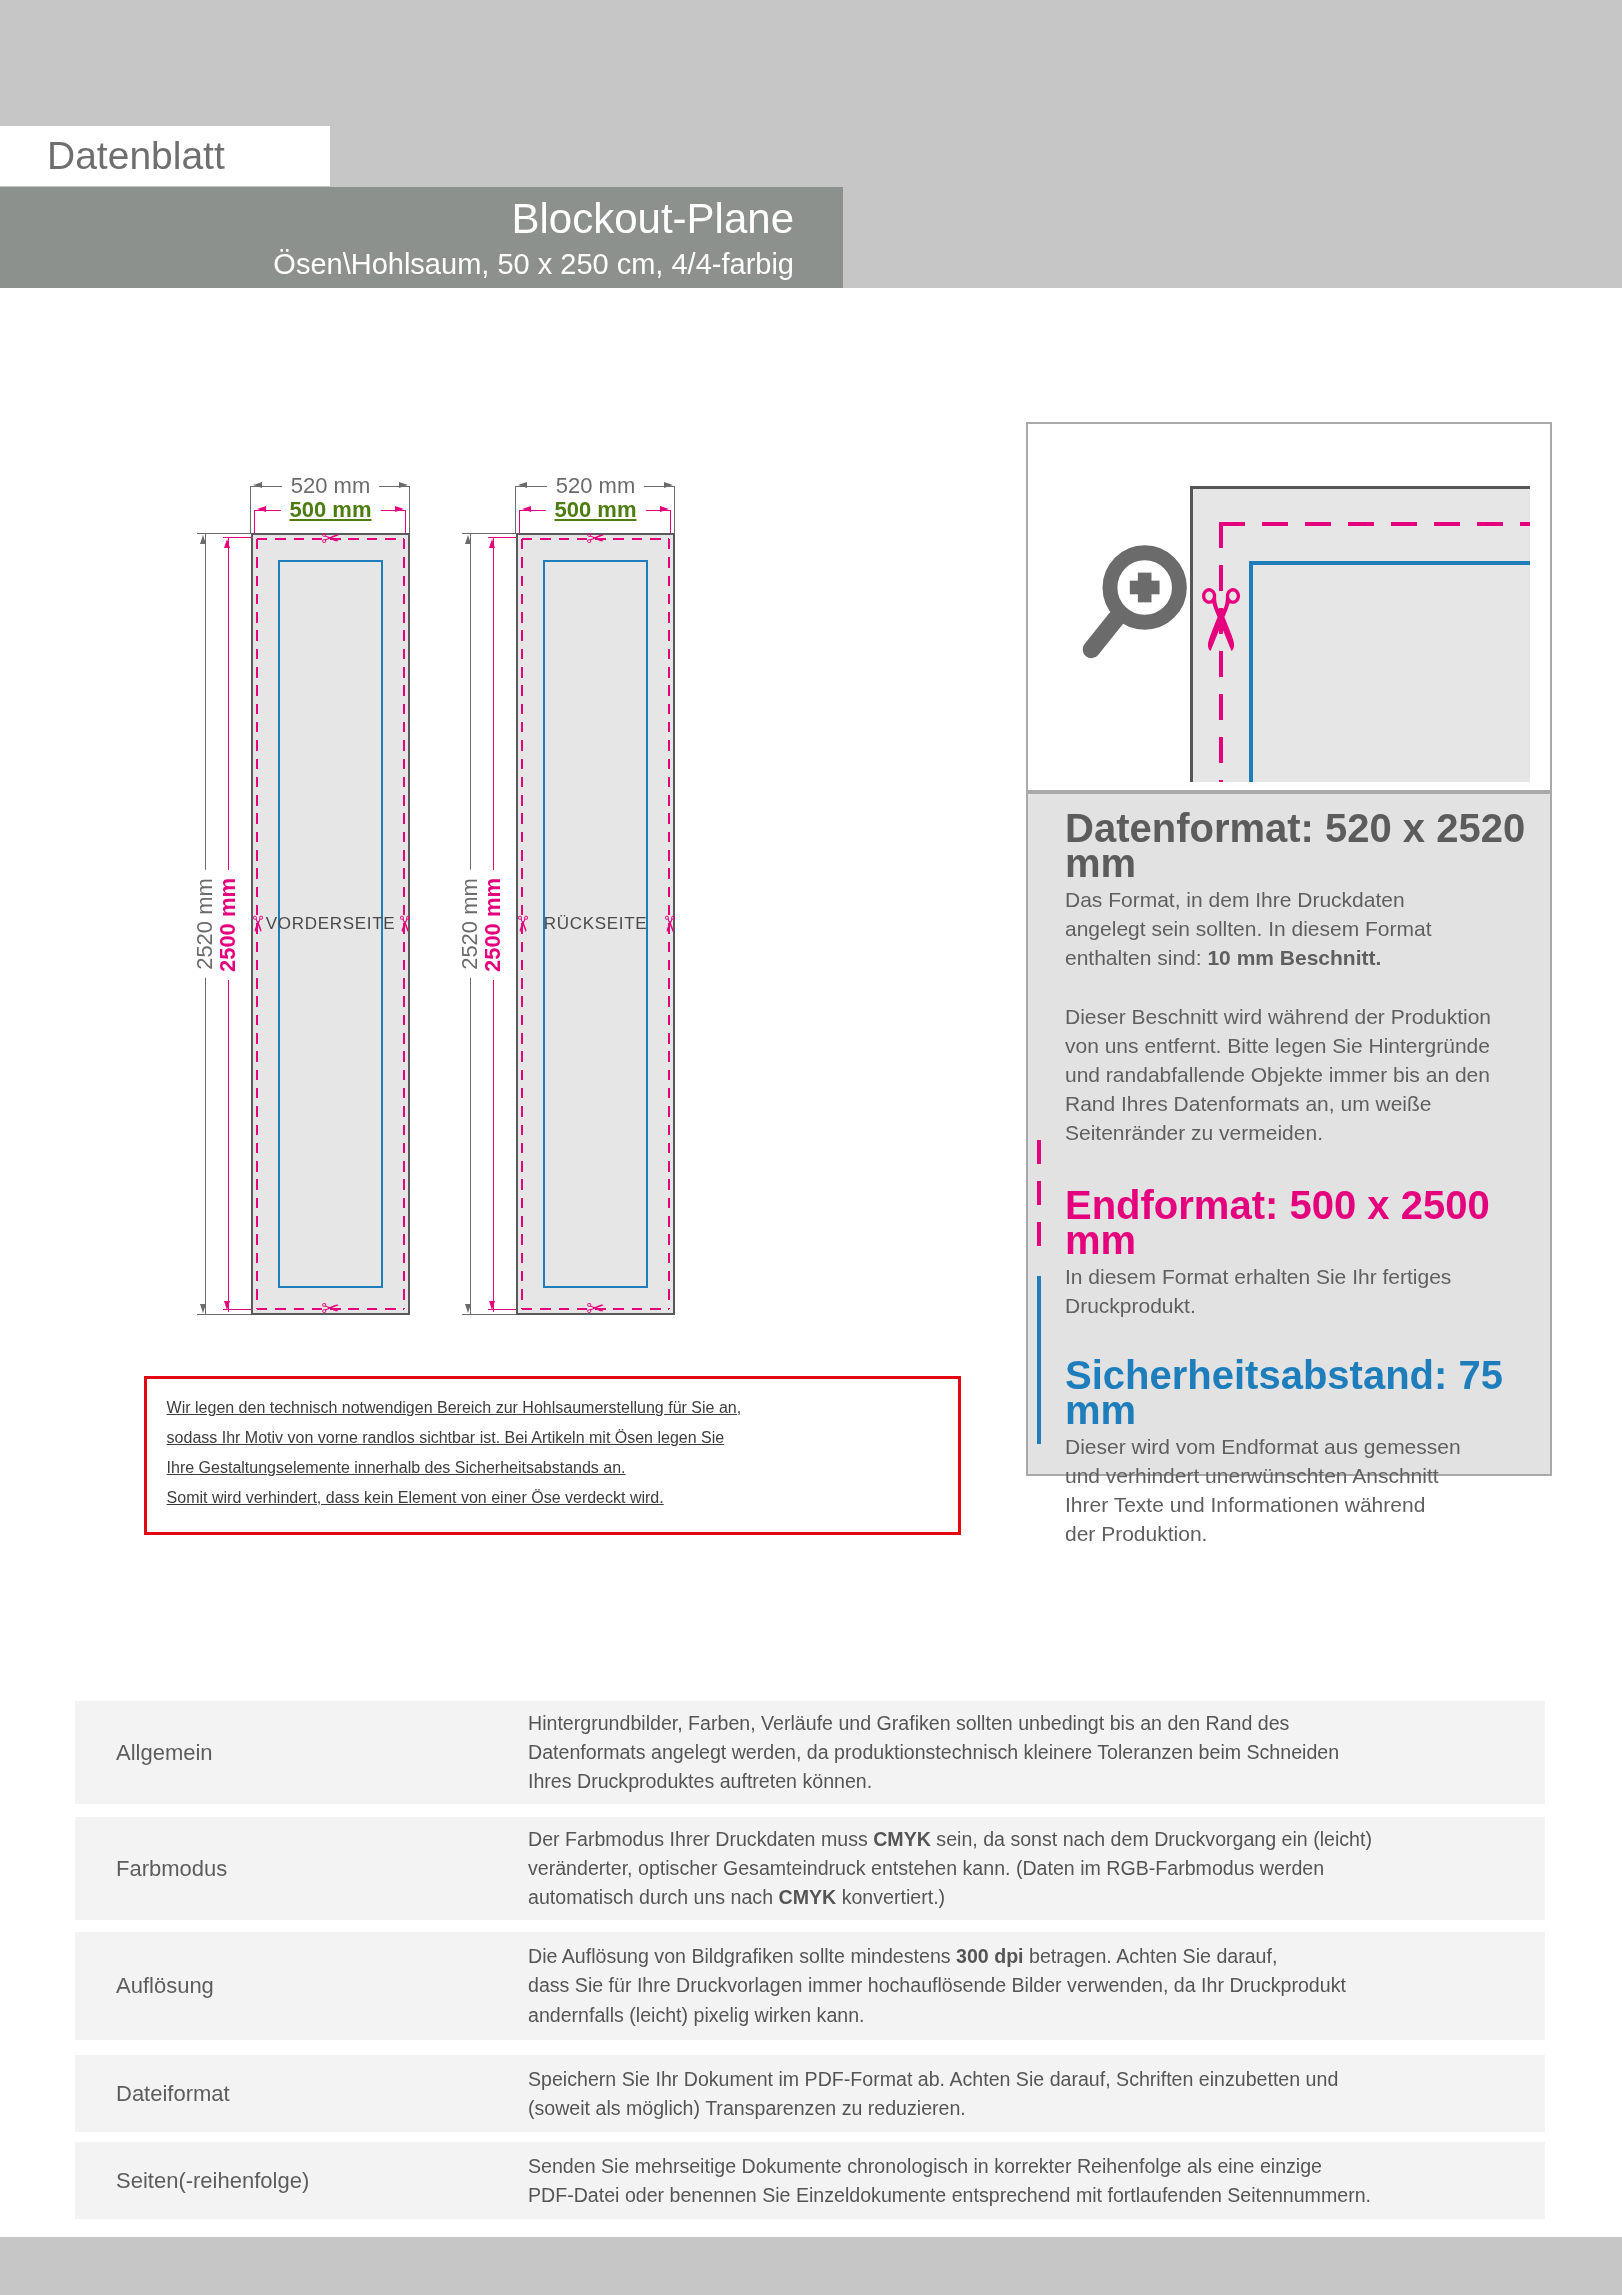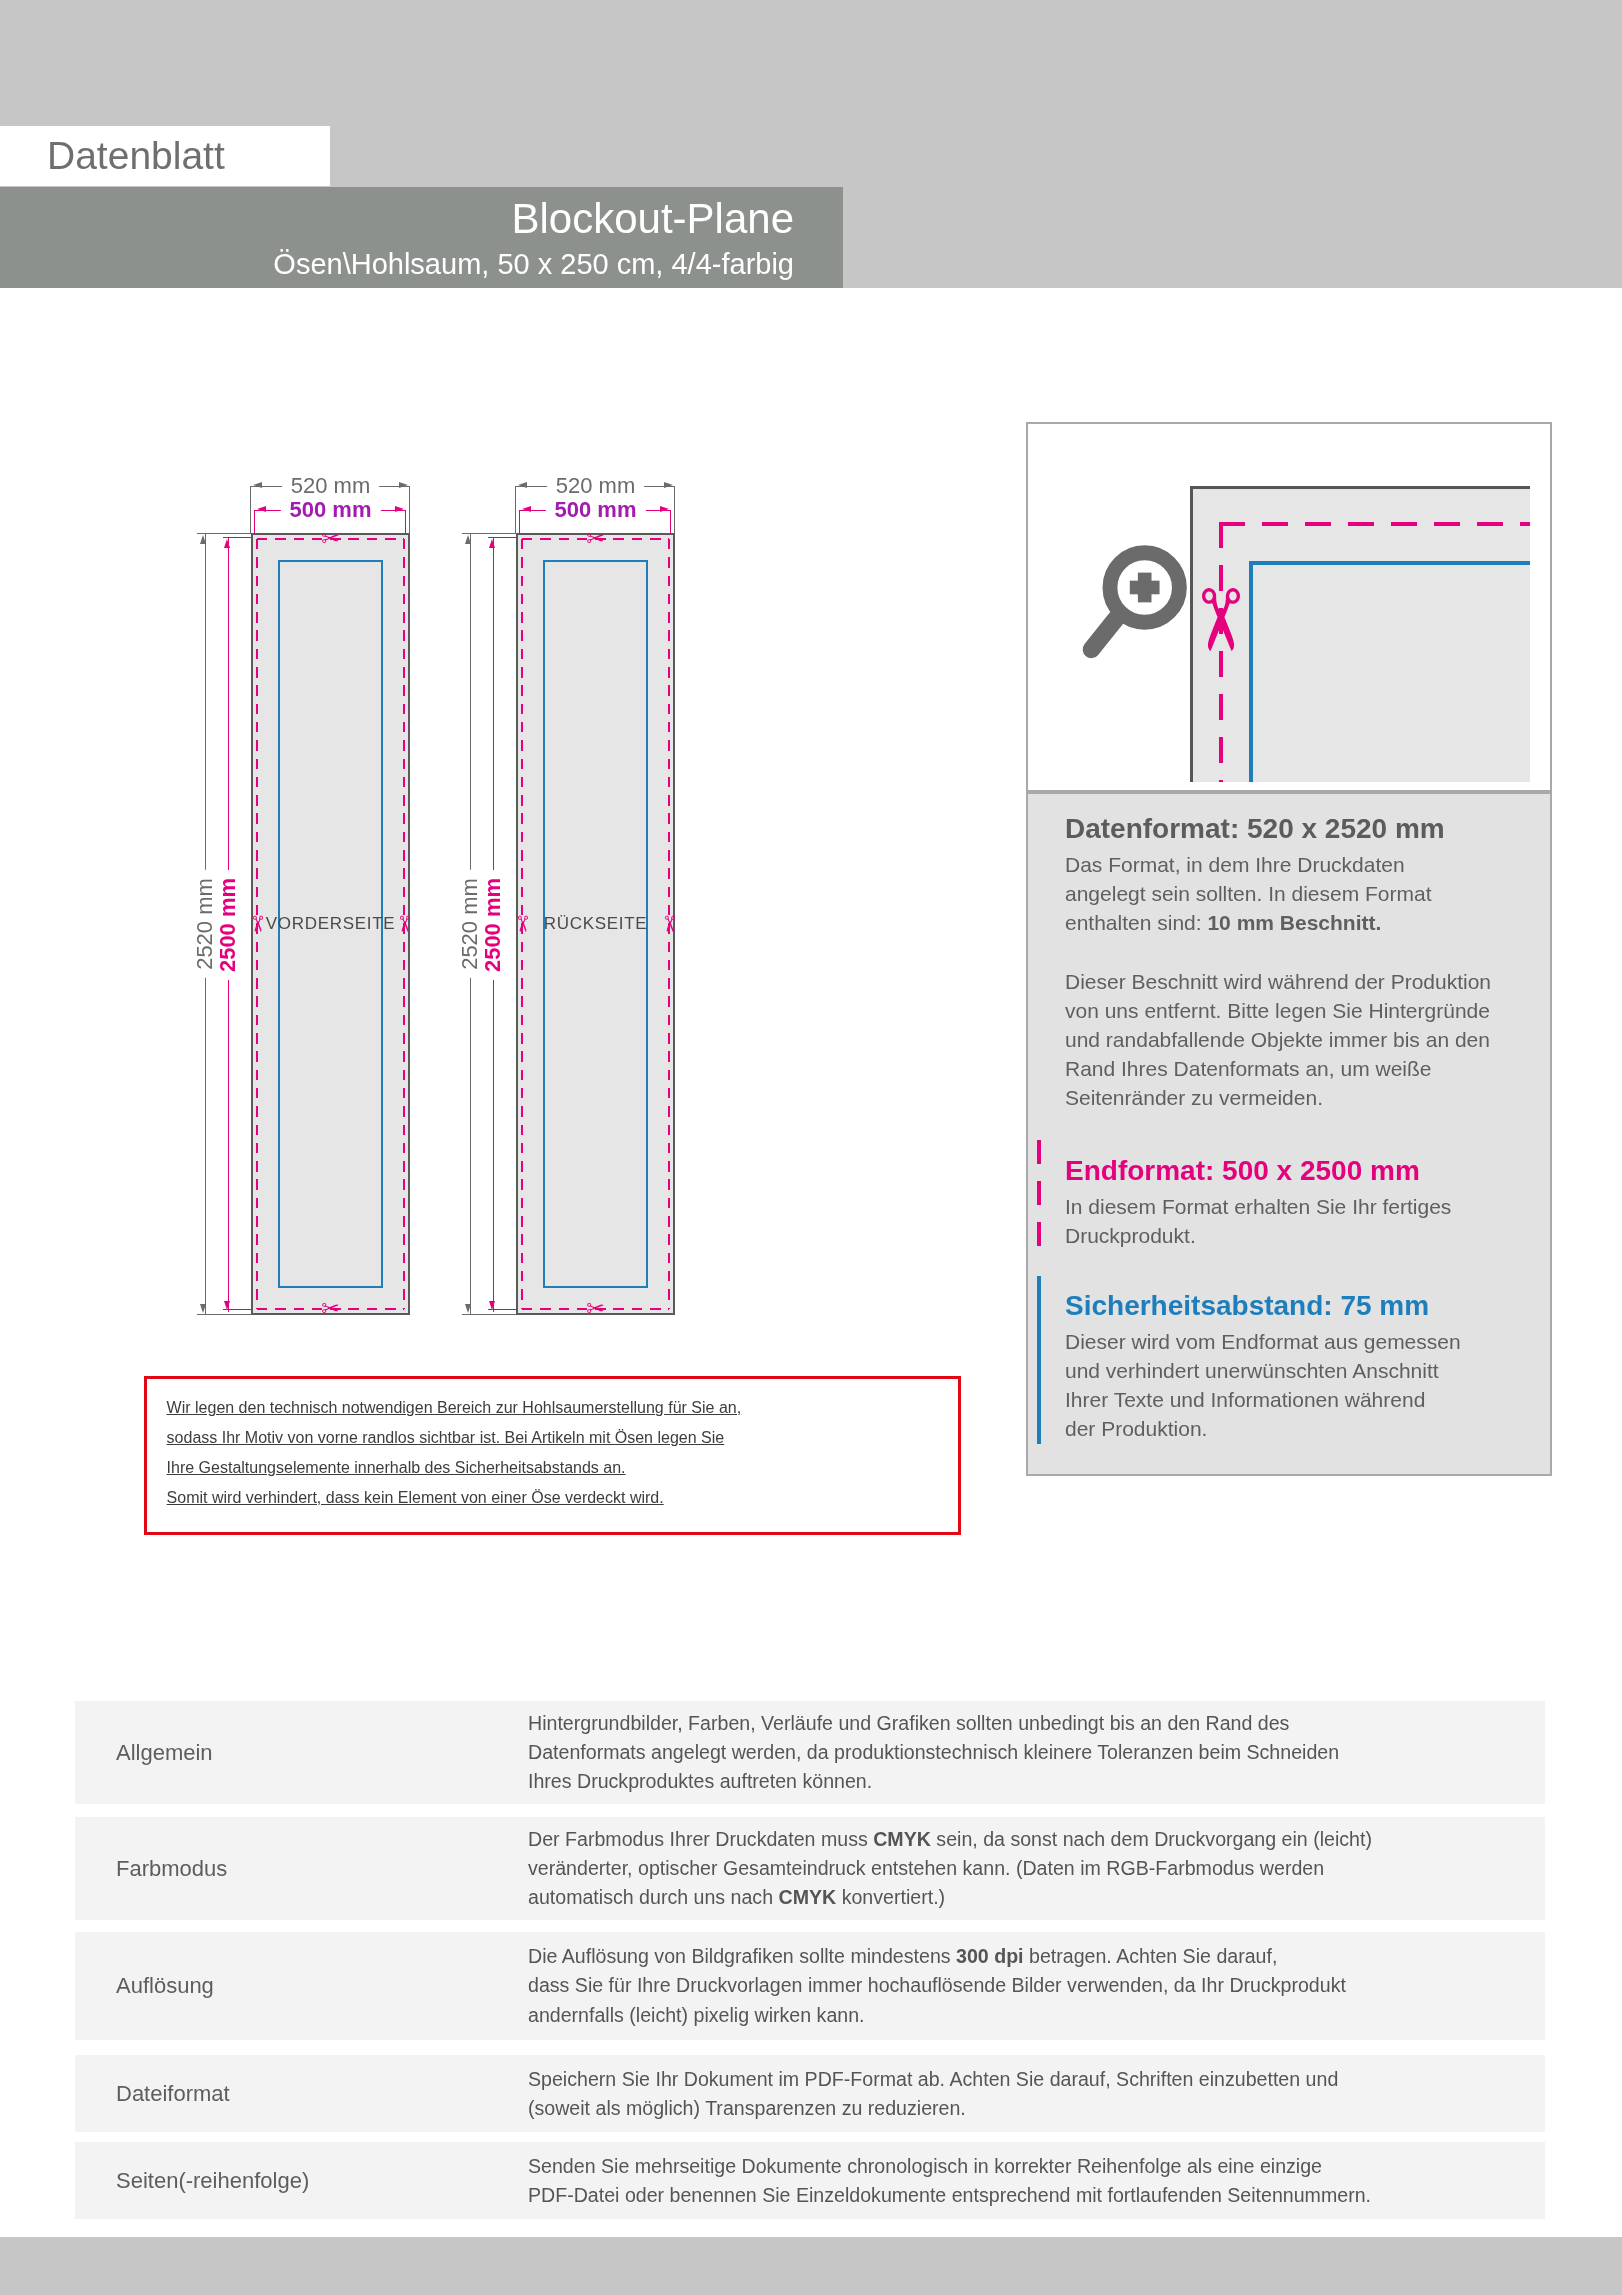--- a/index.html
+++ b/index.html
@@ -30,21 +30,21 @@
   
   .hdim{position:absolute;height:0;border-top:1.3px solid #6b6b6b;}
   .hdim.mag{border-top-color:#e5007d;}
   .hdim .ah{position:absolute;top:-4.6px;width:0;height:0;border:3.9px solid transparent;}
   .hdim .ah.l{left:-1.3px;border-right:9.2px solid #6b6b6b;}
   .hdim .ah.r{right:-1.3px;border-left:9.2px solid #6b6b6b;}
   .hdim.mag .ah.l{border-right-color:#e5007d;}
   .hdim.mag .ah.r{border-left-color:#e5007d;}
   .hdim .dlabel{position:absolute;left:50%;top:-0.7px;transform:translate(-50%,-50%);
                 background:#fff;padding:0 9.2px;font-size:22px;color:#6b6b6b;white-space:nowrap;}
-  .hdim.mag .dlabel{color:#a21caf;font-weight:bold;}
+  .hdim.mag .dlabel{color:#4d7c0f;font-weight:bold;text-decoration:underline;}
   
   .vdim{position:absolute;width:0;border-left:1.3px solid #6b6b6b;}
   .vdim.mag{border-left-color:#e5007d;}
   .vdim .av{position:absolute;left:-5.2px;width:0;height:0;border:3.9px solid transparent;}
   .vdim .av.u{top:-1.3px;border-bottom:9.2px solid #6b6b6b;}
   .vdim .av.d{bottom:-1.3px;border-top:9.2px solid #6b6b6b;}
   .vdim.mag .av.u{border-bottom-color:#e5007d;}
   .vdim.mag .av.d{border-top-color:#e5007d;}
   .vdim .dlabel{position:absolute;top:50%;left:-0.7px;transform:translate(-50%,-50%) rotate(-90deg);
                 background:#fff;padding:0 7.9px;font-size:22px;color:#6b6b6b;white-space:nowrap;}
@@ -60,21 +60,21 @@
   .zb-dash-v{position:absolute;left:191px;top:98px;bottom:7.9px;width:3.9px;
              background:repeating-linear-gradient(180deg,#e5007d 0 26px,transparent 26px 43px);}
   .zb-dash-h{position:absolute;left:191px;top:98px;right:19.6px;height:3.9px;
              background:repeating-linear-gradient(90deg,#e5007d 0 26px,transparent 26px 43px);}
   .zb-blue-v{position:absolute;left:221px;top:137px;bottom:7.9px;width:3.9px;background:#1e7ebc;}
   .zb-blue-h{position:absolute;left:221px;top:137px;right:19.6px;height:3.9px;background:#1e7ebc;}
   .zb-sc{position:absolute;left:191px;top:196px;transform:translate(-50%,-50%) rotate(90deg);
          color:#e5007d;font-size:85px;line-height:85px;}
   .info-panel{position:absolute;left:1026px;top:792px;width:526px;height:684px;background:#e2e2e2;
               border:2.6px solid #a9a9a9;box-sizing:border-box;padding:17px 17px 0 37px;}
-  .info-panel h3{margin:0;font-size:28px;line-height:35px;color:#5c5c5c;}
+  .info-panel h3{margin:0;font-size:40px;line-height:35px;color:#5c5c5c;}
   .info-panel h3.mag{color:#e5007d;}
   .info-panel h3.blu{color:#1e7ebc;}
   .info-panel p{margin:3.9px 0 0 0;font-size:21px;line-height:29px;color:#5f5f5f;white-space:pre-line;}
   .info-panel .gap1{margin-top:30px;}
   .info-panel .h-end{margin-top:41px;}
   .info-panel .h-sich{margin-top:38px;}
   .marker{position:absolute;left:9.2px;width:3.9px;}
   .marker.dash{top:346px;height:111px;
                background:repeating-linear-gradient(180deg,#e5007d 0 23.6px,transparent 23.6px 41px);}
   .marker.solid{top:482px;height:168px;background:#1e7ebc;}

